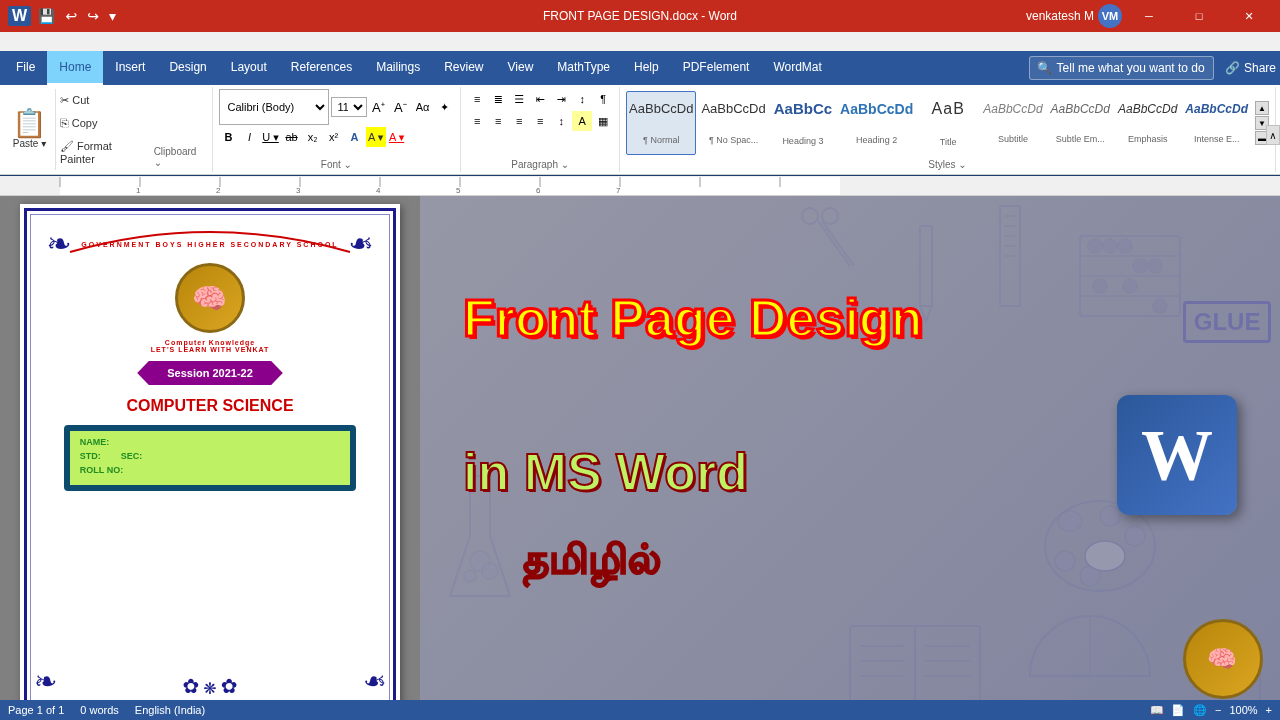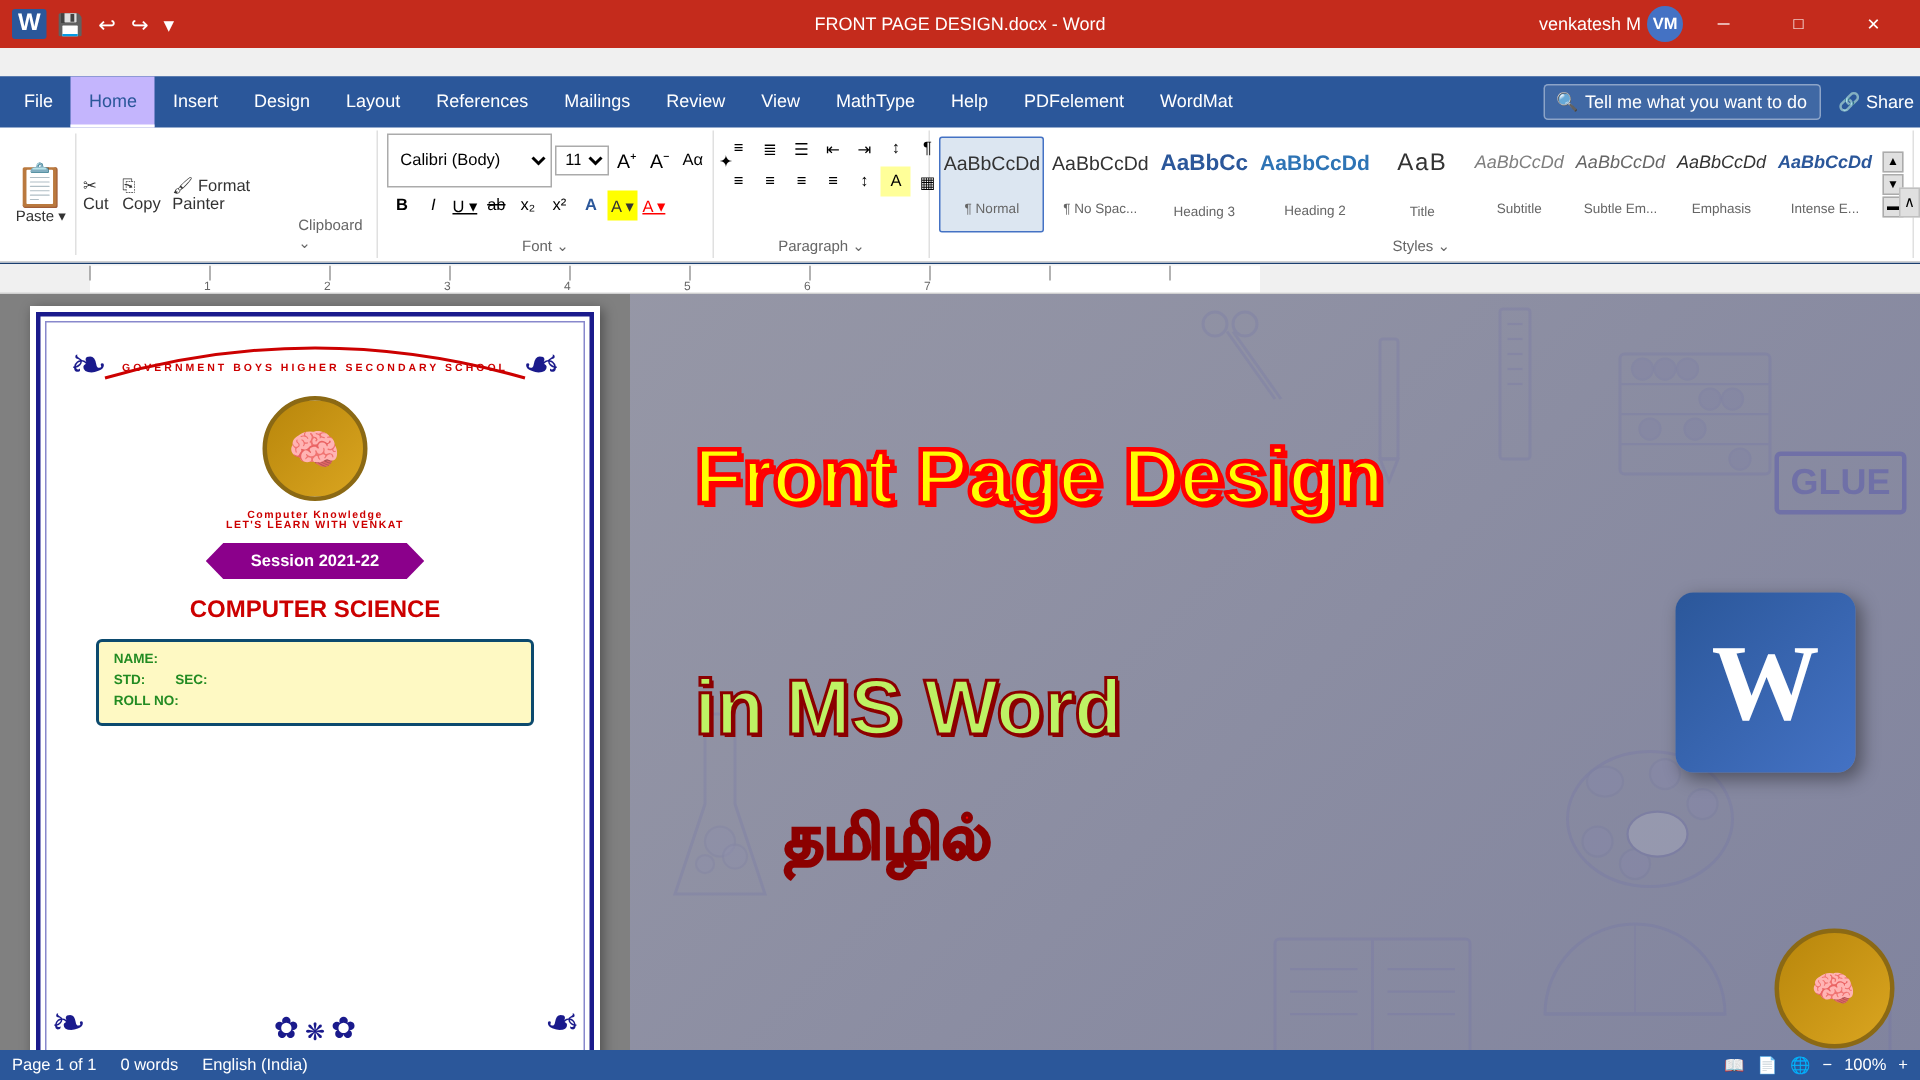--- a/index.html
+++ b/index.html
@@ -55,21 +55,21 @@
       padding: 0 12px;
       height: 34px;
       display: flex;
       align-items: center;
       color: white;
       font-size: 12px;
       cursor: pointer;
       border-bottom: 2px solid transparent;
     }
     .ribbon-tab.active {
-      background: #c4b5fd;
+      background: #7dd3fc;
       color: #2b579a;
       border-bottom: 2px solid white;
     }
     #tell-me {
       margin-left: auto;
       color: white;
       font-size: 12px;
       display: flex;
       align-items: center;
       gap: 4px;
@@ -125,21 +125,21 @@
       flex-direction: column;
       align-items: center;
       justify-content: center;
       width: 48px;
       cursor: pointer;
       border-right: 1px solid #e0e0e0;
       padding-right: 4px;
     }
     .clipboard-actions {
       display: flex;
-      flex-direction: row;
+      flex-direction: column;
       justify-content: space-around;
       padding: 0 4px;
     }
     .clipboard-action {
       font-size: 11px;
       color: #333;
       cursor: pointer;
       display: flex;
       align-items: center;
       gap: 2px;
@@ -345,26 +345,26 @@
     .subject-title {
       color: #cc0000;
       font-size: 16px;
       font-weight: 900;
       text-align: center;
       margin: 6px 0;
       font-family: Arial Black, sans-serif;
     }
 
     .info-box {
-      border: 2px solid #0c4a6e;
+      border: 6px solid #0c4a6e;
       border-radius: 4px;
       padding: 6px 10px;
       width: 85%;
       margin-top: 4px;
-      background: #fef9c3;
+      background: #bef264;
     }
     .info-row {
       font-size: 9px;
       color: #228b22;
       font-weight: bold;
       margin-bottom: 4px;
       display: flex;
       gap: 20px;
     }
 

